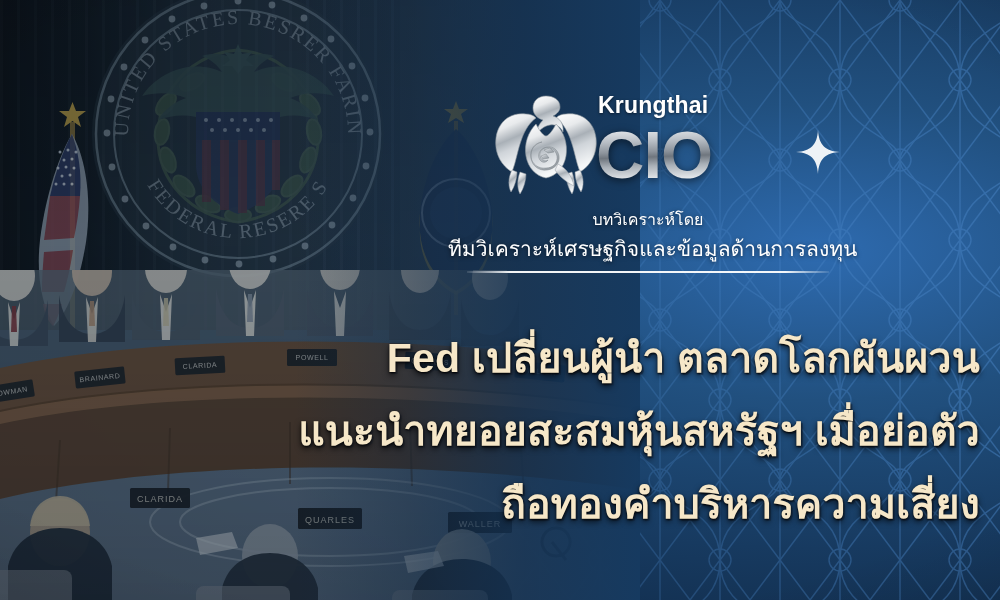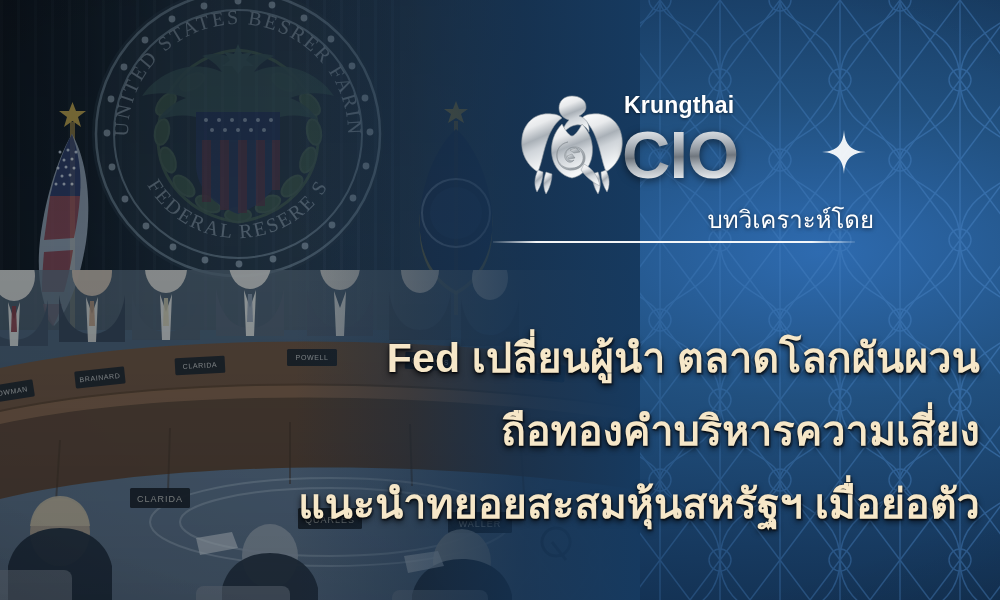--- a/index.html
+++ b/index.html
@@ -88,21 +88,21 @@
       rgba(19,50,84,.78) 82%,
       rgba(22,58,96,1) 100%);
   }
   .vignette{
     position:absolute;inset:0;
     background:radial-gradient(115% 100% at 50% 48%, rgba(0,0,0,0) 55%, rgba(0,0,0,.30) 100%);
   }
 
   
   .logo-block{
-    position:absolute;left:474px;top:88px;width:400px;
+    position:absolute;left:448px;top:88px;width:400px;
     text-align:center;
   }
   .logo-row{
     position:relative;height:110px;
   }
   .garuda{
     position:absolute;left:38px;top:2px;width:120px;height:106px;
   }
   .garuda svg{display:block;}
   .krungthai{
@@ -129,23 +129,22 @@
     filter:drop-shadow(0 2px 4px rgba(0,0,0,.55));
   }
   .sparkle{
     position:absolute;right:16px;top:18px;width:44px;height:44px;
     pointer-events:none;
   }
   .sparkle svg{display:block;}
 
   .sub1{
     margin-top:8px;
-    color:#ffffff;font-size:24px;line-height:28px;
+    color:#ffffff;font-size:16px;line-height:28px;
     text-shadow:0 1px 4px rgba(0,0,0,.6);
-    text-align:right;
   }
   .sub2{
     color:#ffffff;font-size:21px;line-height:30px;
     text-shadow:0 1px 4px rgba(0,0,0,.6);
     white-space:nowrap;
   }
   .divider{
     margin:7px auto 0;width:362px;height:2px;
     background:linear-gradient(90deg,
       rgba(255,255,255,.10) 0%,
@@ -587,22 +586,23 @@
         <span class="cio">CIO</span>
         <span class="sparkle">
           <svg viewBox="0 0 44 44" width="44" height="44" xmlns="http://www.w3.org/2000/svg">
             <path d="M22,0 C23,15 29,21 44,22 C29,23 23,29 22,44 C21,29 15,23 0,22 C15,21 21,15 22,0 Z" fill="#ffffff" opacity=".92"></path>
           </svg>
         </span>
       </div>
     </div>
 
     <div class="sub1">บทวิเคราะห์โดย</div>
+    <div class="sub2">ทีมวิเคราะห์เศรษฐกิจและข้อมูลด้านการลงทุน</div>
     <div class="divider"></div>
   </div>
 
   <div class="headline">
     <div class="hl">Fed เปลี่ยนผู้นำ ตลาดโลกผันผวน</div>
+    <div class="hl">แนะนำทยอยสะสมหุ้นสหรัฐฯ เมื่อย่อตัว</div>
     <div class="hl">ถือทองคำบริหารความเสี่ยง</div>
-    <div class="hl">แนะนำทยอยสะสมหุ้นสหรัฐฯ เมื่อย่อตัว</div>
   </div>
 
 </div>
 
 </body></html>

